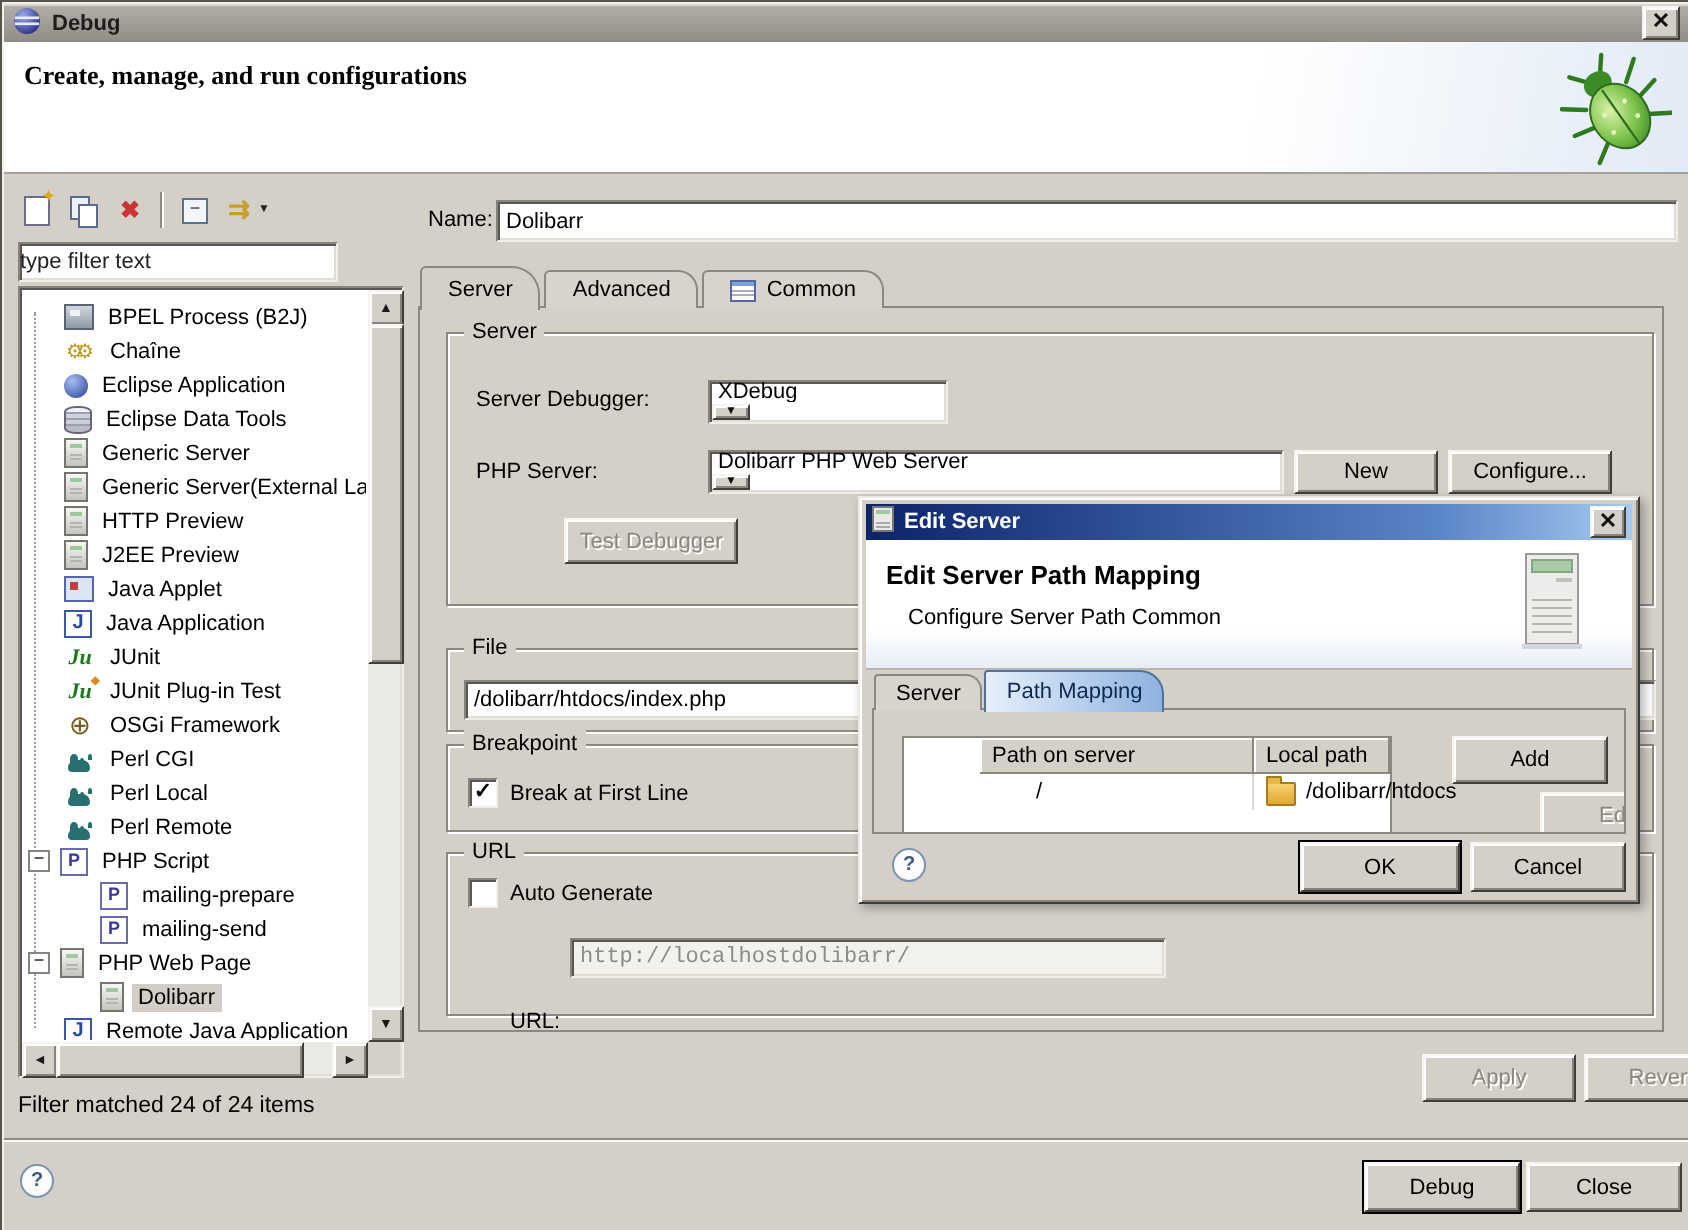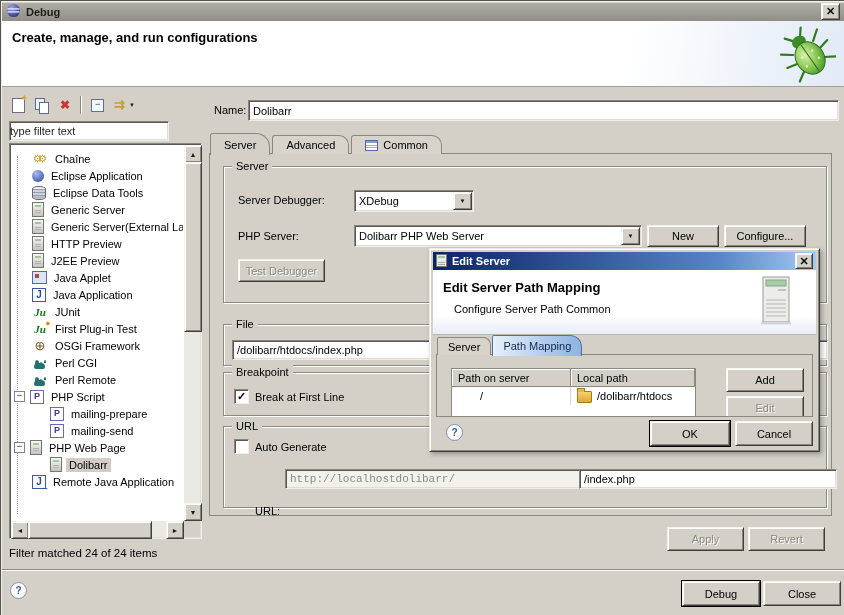--- a/index.html
+++ b/index.html
@@ -5,42 +5,42 @@
   html,body{margin:0;padding:0;background:#6a6a6a;}
   #app{position:relative;width:844px;height:615px;background:#d4d0c8;overflow:hidden;
        font-family:"Liberation Sans",sans-serif;font-size:11px;color:#000;
        border:1px solid #55534e;box-shadow:inset 1px 1px 0 #f2f0ea, inset -1px -1px 0 #8a8780;}
 
   
   .raised{background:#d4d0c8;border:1px solid;border-color:#f6f4ef #403f3c #403f3c #f6f4ef;
           box-shadow:inset 1px 1px 0 #fff, inset -1px -1px 0 #87847e;}
   .btn{display:flex;align-items:center;justify-content:center;font-size:11px;cursor:default;user-select:none;}
   .btn.default{outline:1px solid #000;}
-  .btn.disabled{color:#8a8880;text-shadow:1px 1px 0 #fff;}
+  .btn.disabled{color:#8a8880;text-shadow:1px 1px 0 #fff;margin-left:44px;}
   .sunken{background:#fff;border:1px solid;border-color:#87847e #f0eee8 #f0eee8 #87847e;
           box-shadow:inset 1px 1px 0 #5a5854, inset -1px -1px 0 #e0ddd6;}
   .field{display:flex;align-items:center;padding:0 4px;white-space:nowrap;overflow:hidden;}
   .field.disabled{background:#f3f1ec;color:#8b8b88;}
   .groupbox{position:absolute;border:1px solid #8b887f;
             box-shadow:inset 1px 1px 0 #fff, 1px 1px 0 #fff;}
   .legend{position:absolute;top:-8px;left:8px;background:#d4d0c8;padding:0 4px;line-height:14px;}
   .help{width:15px;height:15px;border:1px solid #7d92b2;border-radius:50%;color:#3c5a8c;font-weight:bold;
         font-size:10px;display:flex;align-items:center;justify-content:center;background:#fcfcfa;}
 
   
   #titlebar{position:absolute;left:1px;top:1px;right:1px;height:19px;display:flex;align-items:center;
             background:linear-gradient(180deg,#b2afa8,#908d86);box-shadow:inset 0 1px 0 #d8d5ce;padding:0 4px;}
   #title-text{font-weight:bold;color:#1d1d1a;margin-left:5px;flex:1;}
   .winbtn{width:17px;height:15px;display:flex;align-items:center;justify-content:center;font-weight:bold;font-size:11px;line-height:13px;color:#111;}
 
   
   #banner{position:absolute;left:1px;top:20px;right:1px;height:65px;
           background:linear-gradient(100deg,#ffffff 74%,#e1eaf6 100%);
           border-bottom:1px solid #a3a099;}
-  #banner-title{position:absolute;left:10px;top:9px;font-size:13px;font-weight:bold;color:#000;}
+  #banner-title{position:absolute;left:10px;top:9px;font-size:13px;font-weight:bold;color:#000;font-family:Liberation Serif, serif;}
   #bug{position:absolute;right:8px;top:5px;}
 
   
   #sb-toolbar{position:absolute;left:8px;top:92px;height:24px;display:flex;align-items:center;gap:4px;}
   .tbtn{display:flex;align-items:center;height:22px;padding:0 3px;}
   .tb-sep{width:1px;height:18px;background:#8b887f;box-shadow:1px 0 0 #fff;margin:0 3px;}
   .tb-ic{position:relative;display:inline-block;}
   .tb-new{width:11px;height:13px;background:#fff;border:1px solid #6d6d88;}
   .tb-new::after{content:"✦";position:absolute;right:-4px;top:-6px;font-size:9px;color:#dca81e;}
   .tb-copy{width:15px;height:15px;}
@@ -123,21 +123,21 @@
   #content-frame{position:absolute;left:208px;top:152px;width:621px;height:361px;border:1px solid #8b887f;z-index:1;}
 
   #fs-server{left:13px;top:12px;width:602px;height:135px;}
   #lbl-debugger{position:absolute;left:14px;top:27px;}
   #combo-debugger{position:absolute;left:130px;top:23px;width:118px;height:20px;}
   #lbl-phpserver{position:absolute;left:14px;top:63px;}
   #combo-php{position:absolute;left:130px;top:58px;width:286px;height:20px;}
   #btn-new{position:absolute;left:423px;top:58px;width:70px;height:20px;}
   #btn-configure{position:absolute;left:500px;top:58px;width:80px;height:20px;}
   #btn-test{position:absolute;left:14px;top:92px;width:85px;height:21px;}
-  .combo{display:flex;}
+  .combo{display:flex;flex-direction:column;}
   .combo-text{flex:1;display:flex;align-items:center;padding-left:4px;overflow:hidden;white-space:nowrap;}
   .combo-btn{width:17px;display:flex;align-items:center;justify-content:center;margin:1px;}
   .car{font-size:6px;color:#111;}
 
   #fs-file{left:13px;top:170px;width:602px;height:40px;}
   #file-field{position:absolute;left:8px;top:15px;width:586px;height:18px;}
   #fs-break{left:13px;top:218px;width:602px;height:42px;}
   #fs-url{left:13px;top:272px;width:602px;height:80px;}
   .cb-row{position:absolute;display:flex;align-items:center;gap:6px;}
   .cb{width:13px;height:13px;background:#fff;border:1px solid;border-color:#87847e #f0eee8 #f0eee8 #87847e;
@@ -168,21 +168,21 @@
   #dlg-tabs{position:absolute;left:7px;top:86px;display:flex;align-items:flex-end;height:20px;z-index:2;}
   .dtab{height:17px;padding:0 10px;display:flex;align-items:center;background:#d8d4cc;border:1px solid #8b887f;
         border-bottom:none;border-radius:2px 8px 0 0;margin-right:1px;}
   .dtab.active{height:20px;margin-bottom:-1px;background:linear-gradient(to right,#e6f0fb,#8fb2e0);
                border-color:#53719c;color:#0e2a52;border-radius:2px 12px 0 0;}
   #dlg-frame{position:absolute;left:6px;top:105px;width:375px;height:61px;border:1px solid #8b887f;overflow:hidden;background:#d4d0c8;}
   #map-table{position:absolute;left:14px;top:13px;width:243px;height:52px;background:#fff;border:1px solid #8b887f;}
   .map-hrow,.map-row{display:flex;height:18px;}
   .map-hcell{background:#d4d0c8;border-right:1px solid #8b887f;border-bottom:1px solid #8b887f;
              box-shadow:inset 1px 1px 0 #fff;display:flex;align-items:center;padding-left:6px;}
-  .map-c1{width:119px;flex:none;box-sizing:border-box;}
+  .map-c1{width:137px;flex:none;box-sizing:border-box;margin-left:38px;}
   .map-c2{flex:1;box-sizing:border-box;}
   .map-row .map-c1{border-right:1px solid #d9d7d1;display:flex;align-items:center;padding-left:28px;}
   .map-row .map-c2{display:flex;align-items:center;gap:5px;padding-left:6px;}
   .folder{width:13px;height:10px;background:linear-gradient(#f8d070,#e0a830);border:1px solid #a57b1e;
           border-radius:1px;position:relative;flex:none;margin-top:2px;}
   .folder::before{content:"";position:absolute;top:-4px;left:-1px;width:6px;height:3px;background:#e8b840;
                   border:1px solid #a57b1e;border-bottom:none;border-radius:1px 1px 0 0;}
   #btn-add{position:absolute;left:289px;top:13px;width:76px;height:22px;}
   #btn-edit{position:absolute;left:289px;top:41px;width:76px;height:22px;}
   #dlg-bottom{position:absolute;left:0;top:166px;right:0;height:36px;}
@@ -274,20 +274,24 @@
   </div>
 
   <div id="filter-box" class="sunken">
     <input value="type filter text" style="">
   </div>
 
   <div id="tree" class="sunken">
     <div class="vline"></div>
     <div id="tree-rows">
         <div class="trow">
+          <span class="ti ic-bpel"></span>
+          <span class="tlabel">BPEL Process (B2J)</span>
+        </div>
+        <div class="trow">
           <span class="ti ic-chain"></span>
           <span class="tlabel">Chaîne</span>
         </div>
         <div class="trow">
           <span class="ti ic-eclipse-app"></span>
           <span class="tlabel">Eclipse Application</span>
         </div>
         <div class="trow">
           <span class="ti ic-database"></span>
           <span class="tlabel">Eclipse Data Tools</span>
@@ -315,29 +319,33 @@
         <div class="trow">
           <span class="ti ic-java"></span>
           <span class="tlabel">Java Application</span>
         </div>
         <div class="trow">
           <span class="ti ic-junit"></span>
           <span class="tlabel">JUnit</span>
         </div>
         <div class="trow">
           <span class="ti ic-junit-plugin"></span>
-          <span class="tlabel">First Plug-in Test</span>
+          <span class="tlabel">JUnit Plug-in Test</span>
         </div>
         <div class="trow">
           <span class="ti ic-osgi"></span>
           <span class="tlabel">OSGi Framework</span>
         </div>
         <div class="trow">
           <span class="ti ic-perl"></span>
           <span class="tlabel">Perl CGI</span>
+        </div>
+        <div class="trow">
+          <span class="ti ic-perl"></span>
+          <span class="tlabel">Perl Local</span>
         </div>
         <div class="trow">
           <span class="ti ic-perl"></span>
           <span class="tlabel">Perl Remote</span>
         </div>
         <div class="trow exp">
           <span class="expander">−</span>
           <span class="ti ic-php-script"></span>
           <span class="tlabel">PHP Script</span>
         </div>
@@ -437,23 +445,20 @@
 
     <div id="fs-url" class="groupbox">
       <span class="legend">URL</span>
       <div id="cb-auto" class="cb-row">
         <span class="cb"></span>
         <span>Auto Generate</span>
       </div>
       <span id="lbl-url">URL:</span>
       <div id="url-base" class="sunken field disabled">
         <span>http://localhostdolibarr/</span>
-      </div>
-      <div id="url-path" class="sunken field">
-        <span>/index.php</span>
       </div>
     </div>
   </div>
 
   <div id="btn-apply" class="btn raised disabled">Apply</div>
   <div id="btn-revert" class="btn raised disabled">Revert</div>
 
   <div id="dialog">
     <div id="dlg-title">
       <span>

